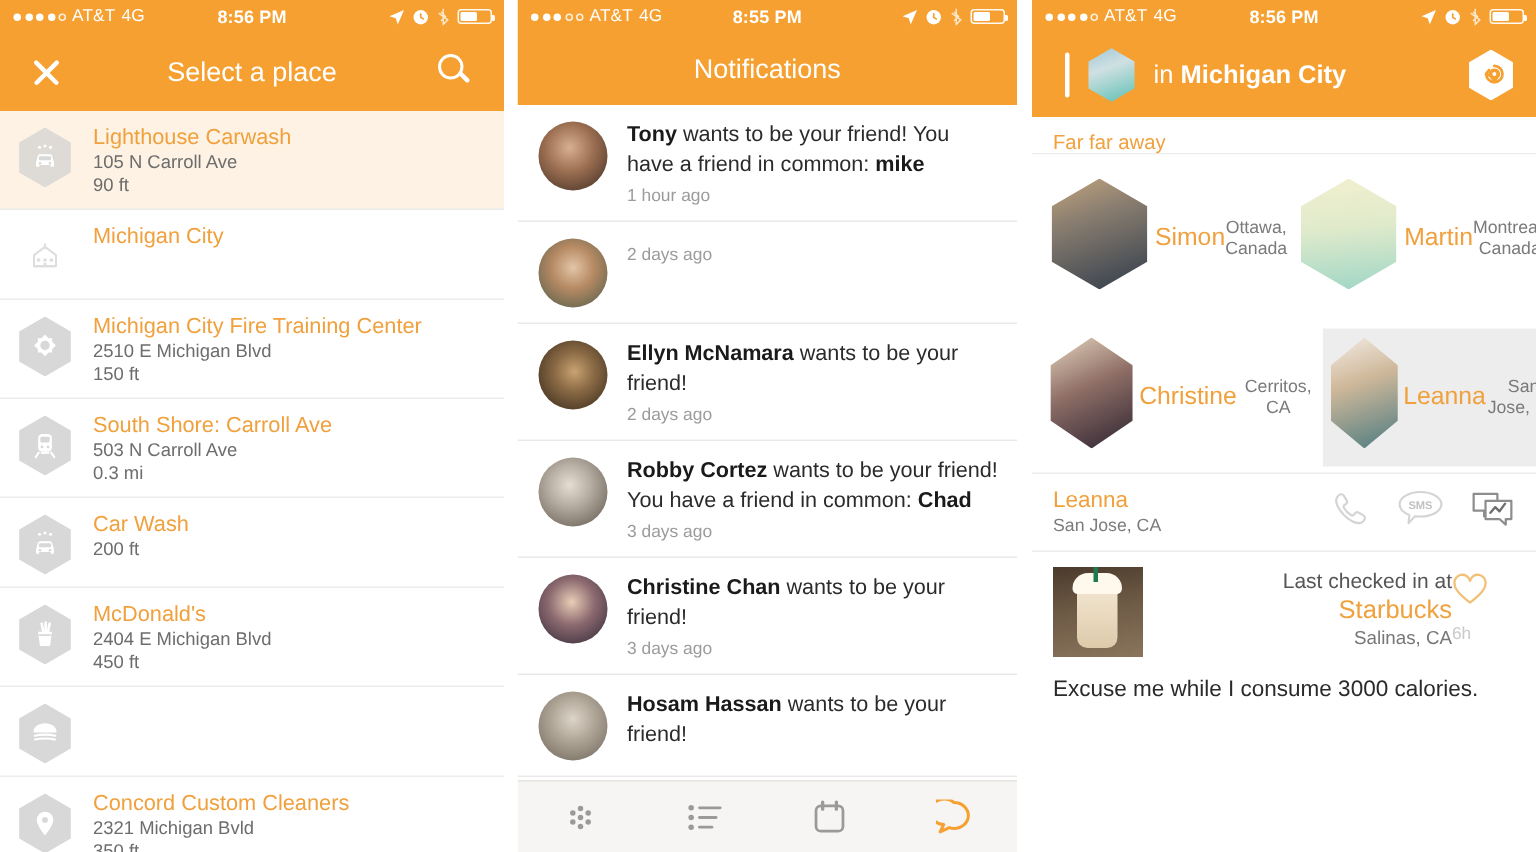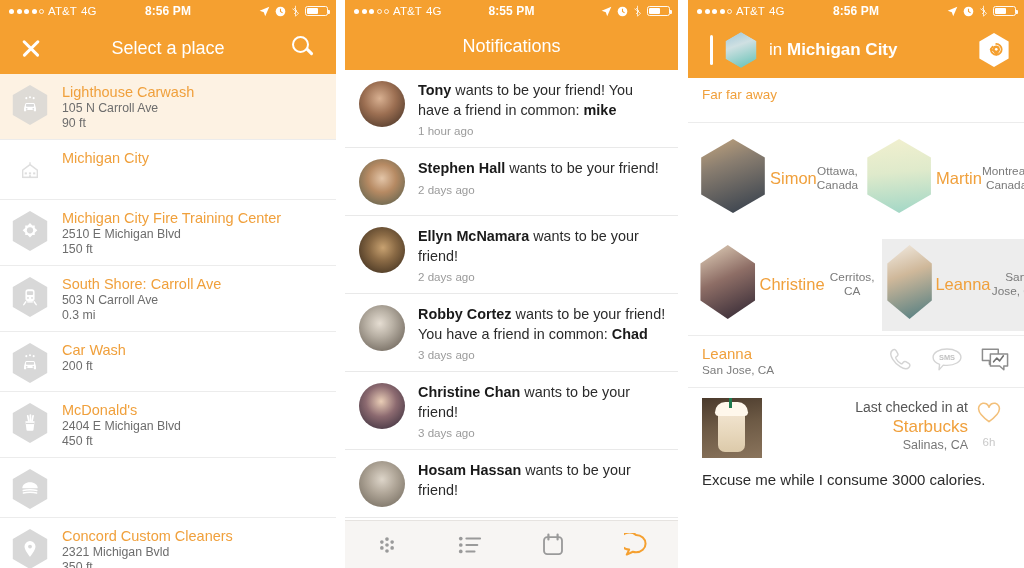--- a/index.html
+++ b/index.html
@@ -81,40 +81,40 @@
   
   .p3nav { background:#f5a030; height:56px; display:flex; align-items:center; padding:0 22px; position:relative;}
   .p3bar { width:3px; height:30px; background:#fff; border-radius:2px; margin-right:10px;}
   .p3av { width:36px;height:36px; margin-right:10px; position:relative;}
   .p3av .inner{ width:36px;height:36px;}
   .p3title { color:#fff; font-size:17px; }
   .p3title b { font-weight:bold; }
   .p3pin { position:absolute; right:13px; top:50%; transform:translateY(-50%); width:34px;height:34px; background:#fff; }
   .p3pin .pg { position:absolute; inset:0; display:flex;align-items:center;justify-content:center; }
 
-  .sectitle { color:#f0a03c; font-size:13.5px; padding:9px 14px 20px; border-bottom:1px solid #ececec; background:#fff;}
+  .sectitle { color:#f0a03c; font-size:13.5px; padding:9px 14px 0; border-bottom:1px solid #ececec; background:#fff;}
   .grid { display:flex; padding:10px 6px 4px 6px; background:#fff; }
   .cell { flex:1; display:flex; flex-direction:row; align-items:center; padding:6px 2px 8px; }
   .cell.hl { background:#ededed; }
   .cav { width:74px; height:74px; margin-bottom:4px; position:relative; overflow:hidden;}
   .cname { color:#f0a03c; font-size:16.5px; line-height:20px; }
   .cloc { color:#7a7a7a; font-size:11.8px; line-height:14px; text-align:center; }
 
   .contactrow { display:flex; align-items:center; padding:9px 14px; border-top:1px solid #ececec; border-bottom:1px solid #ececec; background:#fff;}
   .cr-name { color:#f0a03c; font-size:15px; line-height:18px;}
   .cr-loc { color:#7c7c7c; font-size:11.8px; line-height:15px;}
   .cr-actions { margin-left:auto; display:flex; align-items:center; gap:16px; }
 
   .checkin { display:flex; padding:10px 14px 6px; background:#fff; }
   .ci-thumb { width:60px;height:60px; margin-right:12px; flex:0 0 60px; position:relative; overflow:hidden; background:#6b5b4a;}
   .ci-body{flex:1;min-width:0;text-align:right;}
   .ci-l1 { font-size:14px; color:#555; line-height:18px; }
   .ci-l2 { font-size:17px; color:#f0a03c; line-height:21px; }
   .ci-l3 { font-size:12.5px; color:#777; line-height:16px; }
-  .ci-right { width:42px; display:flex; flex-direction:column; align-items:center; padding-top:4px; }
+  .ci-right { width:42px; display:flex; flex-direction:column; padding-top:4px; }
   .ci-time { font-size:11.5px; color:#c9c9c9; margin-top:8px; }
   .ci-msg { font-size:15px; color:#2b2b2b; padding:6px 14px 10px; line-height:20px;}
 
   .clipsq { clip-path: polygon(50% 0%, 93% 25%, 93% 75%, 50% 100%, 7% 75%, 7% 25%); }
 </style>
 </head>
 <body>
 
 <div class="stage">
 
@@ -361,21 +361,20 @@
         <div class="nrow">
           <div class="navatar" style="background:radial-gradient(circle at 45% 38%, #d8b091 0%, #9c6f52 42%, #3a2a20 100%)"></div>
      <div class="nbody">
        <div class="ntext"><b>Tony</b><span> wants to be your friend! You have a friend in common: </span><b>mike</b></div>
        <div class="ntime">1 hour ago</div>
      </div>
         </div>
         <div class="nrow">
           <div class="navatar" style="background:radial-gradient(circle at 50% 42%, #e3c5a8 0%, #b68a63 40%, #4c5a4a 100%)"></div>
      <div class="nbody">
-       <div class="ntext"><b>Stephen Hall</b><span> wants to be your friend!</span></div>
        <div class="ntime">2 days ago</div>
      </div>
         </div>
         <div class="nrow">
           <div class="navatar" style="background:radial-gradient(circle at 52% 45%, #c8a271 0%, #8a6a45 38%, #2e2216 100%)"></div>
      <div class="nbody">
        <div class="ntext"><b>Ellyn McNamara</b><span> wants to be your friend!</span></div>
        <div class="ntime">2 days ago</div>
      </div>
         </div>

